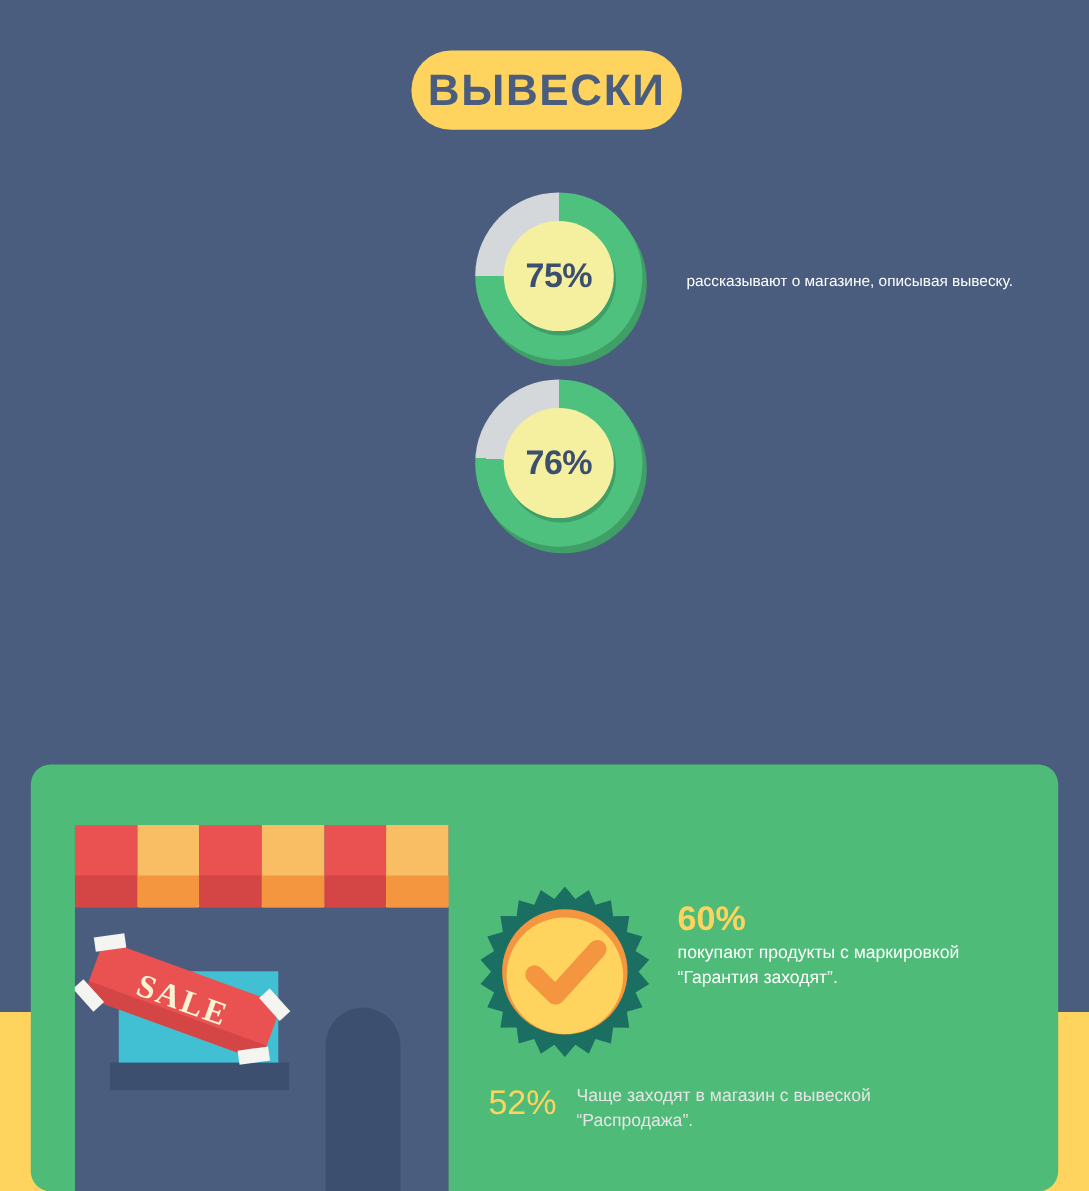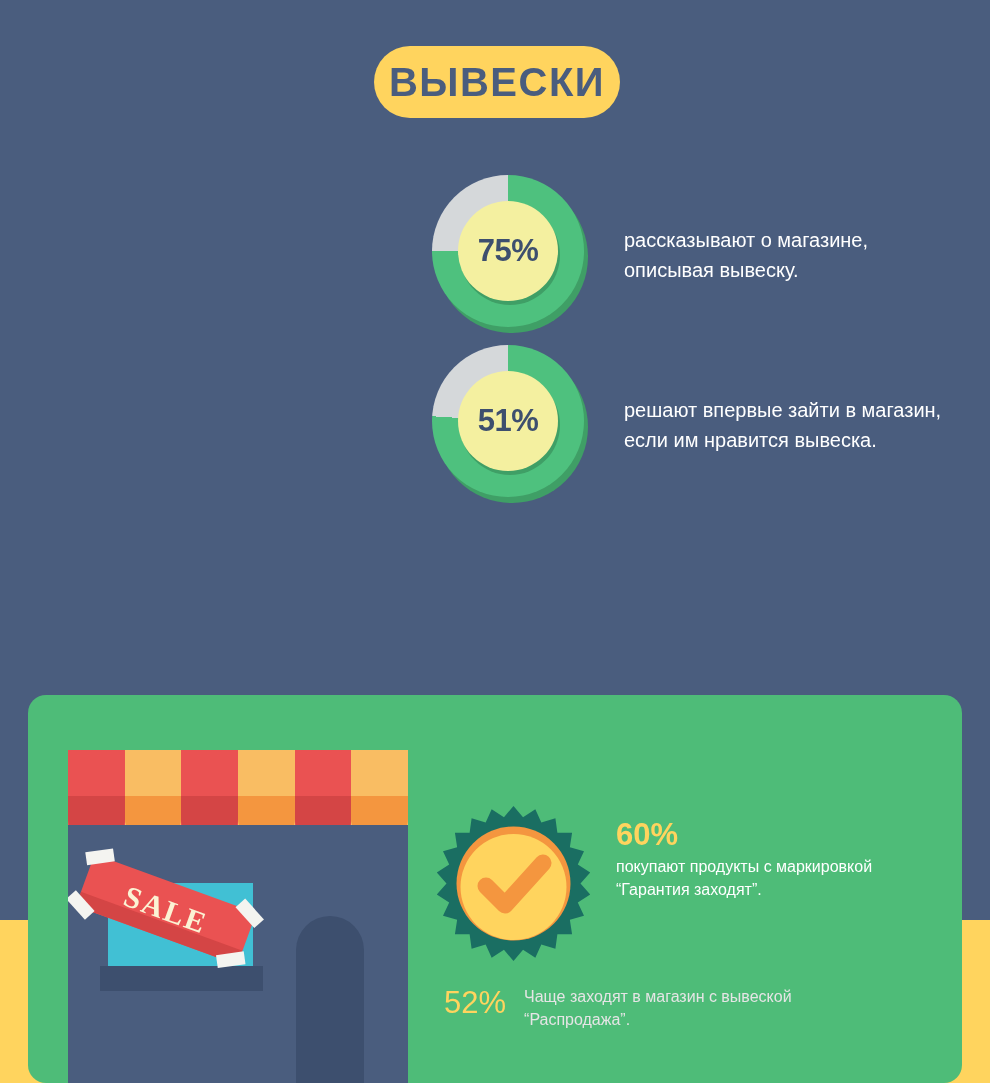--- a/index.html
+++ b/index.html
@@ -77,21 +77,21 @@
   .donut-hole{
     position:absolute;left:26px;top:26px;width:100px;height:100px;border-radius:50%;
     background:#f4f0a0;display:flex;align-items:center;justify-content:center;
   }
   .donut-hole-shadow{
     position:absolute;left:28px;top:30px;width:100px;height:100px;border-radius:50%;
     background:#3f9f66;
   }
   .donut-val{color:#3d4f6e;font-size:31px;font-weight:bold;letter-spacing:-0.5px;}
   .donut-caption{
-    margin-left:32px;width:330px;color:#ffffff;font-size:20px;line-height:1.5;
+    margin-left:32px;width:330px;color:#ffffff;font-size:14px;line-height:1.5;
   }
 
   
   .yellow-band{
     position:absolute;left:0;top:920px;width:990px;height:163px;background:#ffd45e;
   }
   .green-panel{
     position:absolute;left:28px;top:695px;width:934px;height:388px;
     background:#4ebc78;border-radius:18px 18px 18px 18px;
   }
@@ -168,24 +168,23 @@
     </div>
     <div class="donut-caption">рассказывают о магазине, описывая вывеску.</div>
   </div>
 
   <div class="donut-row" style="top:345px;">
     <div class="donut-wrap">
       <div class="donut-shadow"></div>
       <div class="donut" id="donut-ring-1" style="background: conic-gradient(rgb(78, 193, 126) 0deg, rgb(78, 193, 126) 273.6deg, rgb(213, 216, 218) 273.6deg, rgb(213, 216, 218) 360deg);"></div>
       <div class="donut-hole-shadow"></div>
       <div class="donut-hole">
-        <span class="donut-val">51%</span>
+        <span class="donut-val">76%</span>
       </div>
     </div>
-    <div class="donut-caption">решают впервые зайти в магазин, если им нравится вывеска.</div>
   </div>
 
 
   <div class="yellow-band"></div>
   <div class="green-panel"></div>
 
   <div class="shop">
     <div class="shop-body"></div>
     <div class="awning">
       <div class="awning-stripes" id="awning-stripes">

